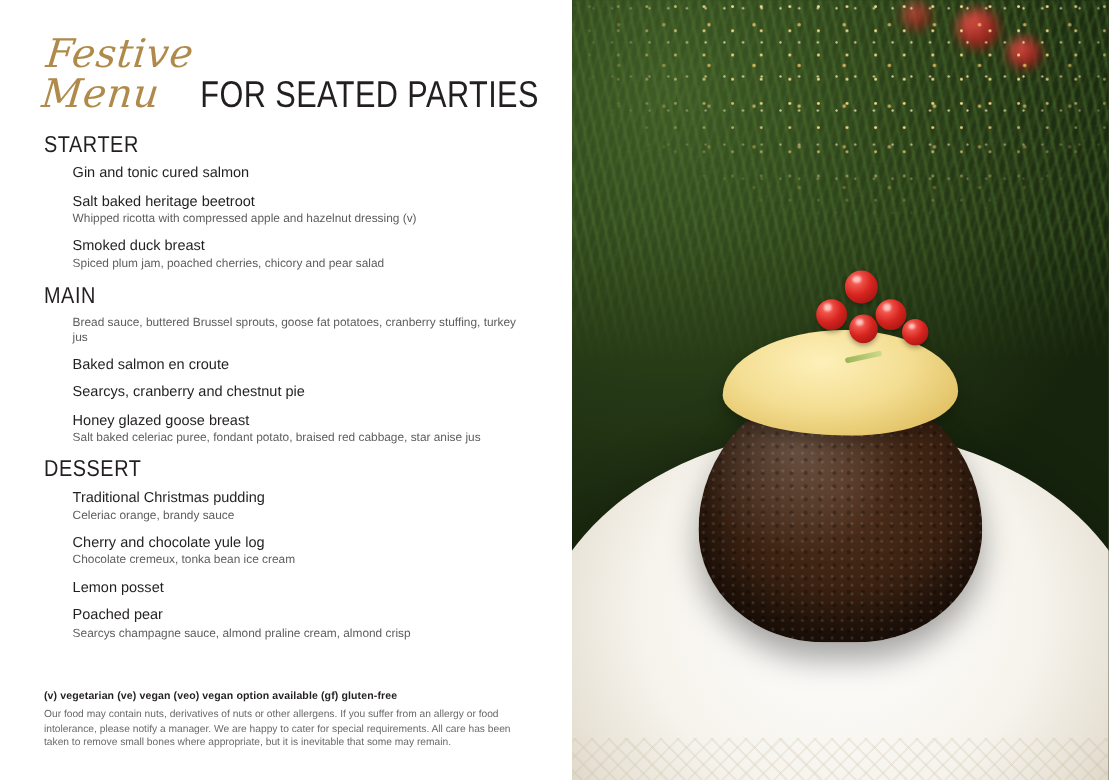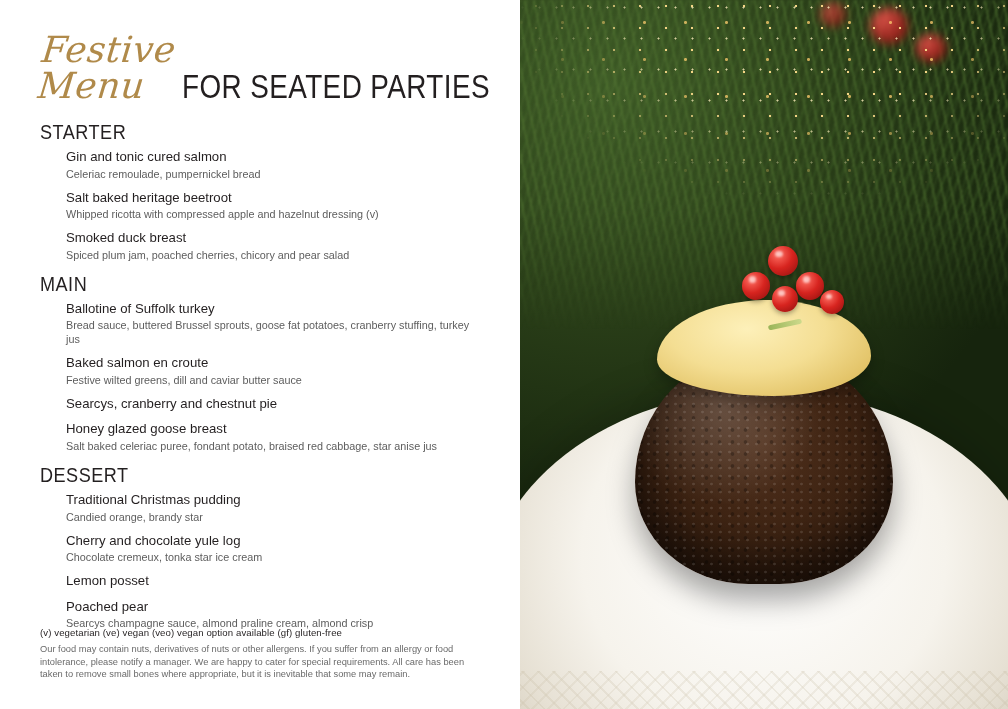--- a/index.html
+++ b/index.html
@@ -96,21 +96,21 @@
   }
 
   .footnote-block {
     position: absolute;
     left: 40px;
     right: 36px;
     bottom: 28px;
   }
   .key-line {
     font-size: 9.6px;
-    font-weight: normal;
+    font-weight: bold;
     color: #231f20;
     margin-bottom: 5px;
     letter-spacing: 0.1px;
   }
   .disclaimer {
     font-size: 9.3px;
     color: #6a6a6a;
     line-height: 1.35;
     max-width: 440px;
   }
@@ -254,60 +254,57 @@
 
     <div class="title-row">
       <span class="script-title">Festive Menu</span>
       <span class="block-title">FOR SEATED PARTIES</span>
     </div>
 
     <div class="course">
       <div class="course-heading">STARTER</div>
       <div class="dish">
         <p class="dish-name">Gin and tonic cured salmon</p>
-        <p class="dish-desc">Celeriac remoulade, pumpernickel bread</p>
       </div>
       <div class="dish">
         <p class="dish-name">Salt baked heritage beetroot</p>
         <p class="dish-desc">Whipped ricotta with compressed apple and hazelnut dressing (v)</p>
       </div>
       <div class="dish">
         <p class="dish-name">Smoked duck breast</p>
         <p class="dish-desc">Spiced plum jam, poached cherries, chicory and pear salad</p>
       </div>
     </div>
 
     <div class="course">
       <div class="course-heading">MAIN</div>
       <div class="dish">
-        <p class="dish-name">Ballotine of Suffolk turkey</p>
         <p class="dish-desc">Bread sauce, buttered Brussel sprouts, goose fat potatoes, cranberry stuffing, turkey jus</p>
       </div>
       <div class="dish">
         <p class="dish-name">Baked salmon en croute</p>
-        <p class="dish-desc">Festive wilted greens, dill and caviar butter sauce</p>
       </div>
       <div class="dish">
         <p class="dish-name">Searcys, cranberry and chestnut pie</p>
       </div>
       <div class="dish">
         <p class="dish-name">Honey glazed goose breast</p>
         <p class="dish-desc">Salt baked celeriac puree, fondant potato, braised red cabbage, star anise jus</p>
       </div>
     </div>
 
     <div class="course">
       <div class="course-heading">DESSERT</div>
       <div class="dish">
         <p class="dish-name">Traditional Christmas pudding</p>
-        <p class="dish-desc">Candied orange, brandy star</p>
+        <p class="dish-desc">Celeriac orange, brandy sauce</p>
       </div>
       <div class="dish">
         <p class="dish-name">Cherry and chocolate yule log</p>
-        <p class="dish-desc">Chocolate cremeux, tonka star ice cream</p>
+        <p class="dish-desc">Chocolate cremeux, tonka bean ice cream</p>
       </div>
       <div class="dish">
         <p class="dish-name">Lemon posset</p>
       </div>
       <div class="dish">
         <p class="dish-name">Poached pear</p>
         <p class="dish-desc">Searcys champagne sauce, almond praline cream, almond crisp</p>
       </div>
     </div>
 

